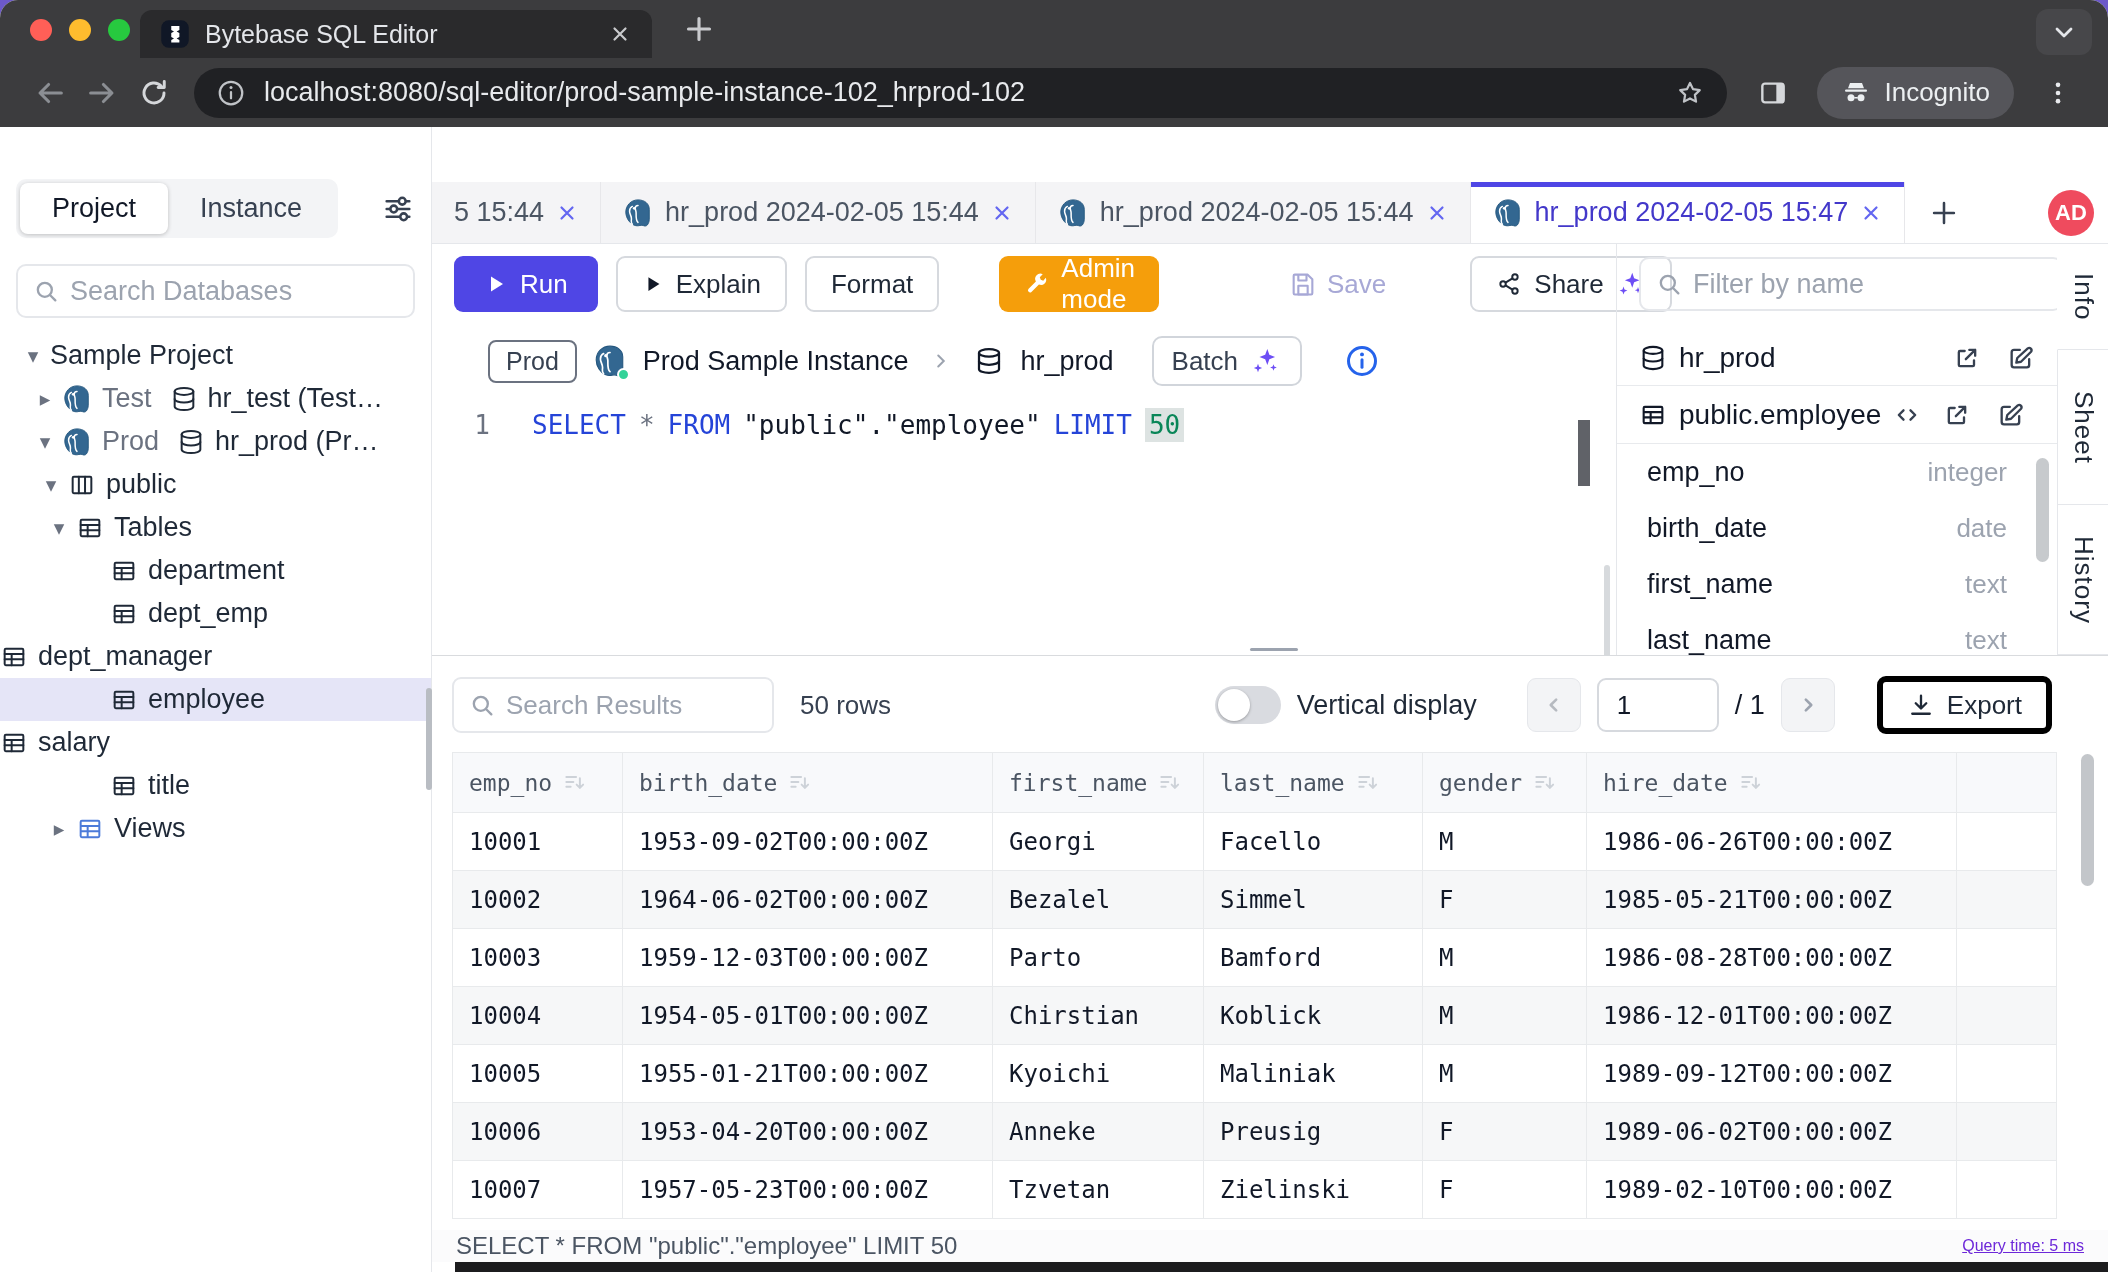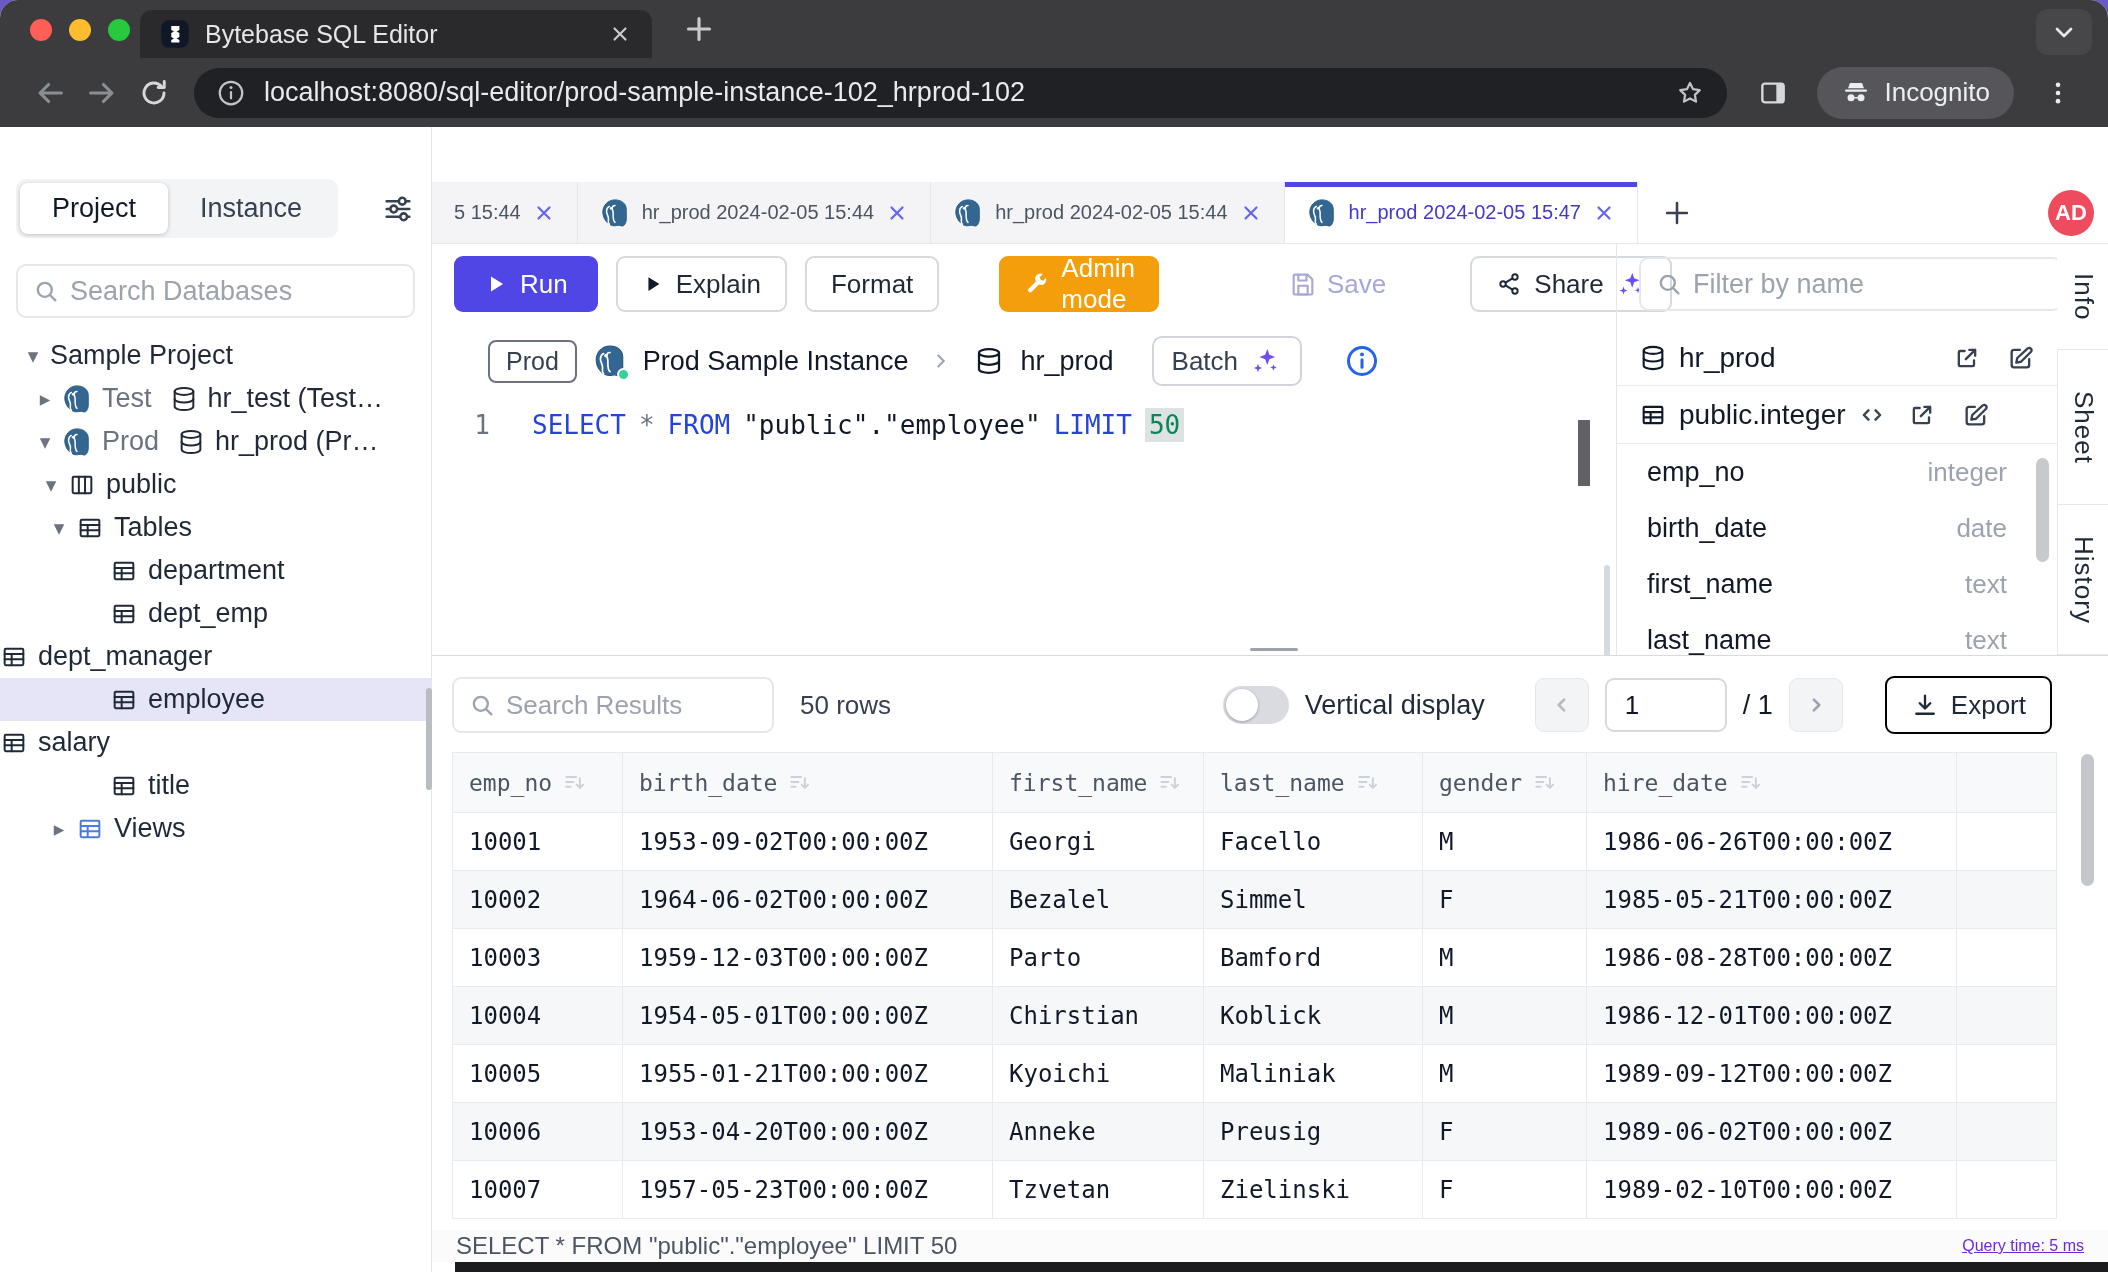--- a/index.html
+++ b/index.html
@@ -47,21 +47,21 @@
   .tree-row.sel { background:#e5e5f7; }
   .tree-exp { width:34px; text-align:center; color:#6b7280; font-size:21px; flex:0 0 34px; }
   .tree-ic { margin-right:10px; flex:0 0 auto; }
   .t-gray { color:#6b7280; margin-right:18px; }
   .t-dark { color:#1f2937; margin-right:10px; }
 
   
   #etabs { position:absolute; left:432px; top:55px; right:0; height:62px; border-bottom:1px solid #e5e7eb;
     display:flex; align-items:stretch; }
   .etab { display:flex; align-items:center; gap:12px; padding:0 22px; background:#f4f4f6; color:#4b5563;
-    font-size:20px; border-right:1px solid #e7e7ea; white-space:nowrap; position:relative; }
+    font-size:27px; border-right:1px solid #e7e7ea; white-space:nowrap; position:relative; }
   .etab .closex { color:#6366f1; }
   .etab.active { background:#fff; color:#4338ca; }
   .etab.active::before { content:""; position:absolute; left:0; top:0; right:0; height:5px; background:#4f46e5; }
   .strip-plus { display:flex; align-items:center; padding:0 22px; color:#374151; }
   .avatar { width:46px; height:46px; border-radius:50%; background:#ef4b5e; color:#fff; font-size:22px;
     font-weight:bold; display:flex; align-items:center; justify-content:center; align-self:center; margin-right:14px; }
 
   
   #toolbar { position:absolute; left:432px; top:117px; width:1184px; height:80px; display:flex; align-items:center;
     padding-left:22px; }
@@ -139,21 +139,21 @@
   .toggle { width:66px; height:38px; border-radius:19px; background:#d9dbe0; position:relative; }
   .toggle .knob { position:absolute; left:3px; top:3px; width:32px; height:32px; border-radius:50%; background:#fff;
     box-shadow:0 1px 3px rgba(0,0,0,.3); }
   .toggle-label { font-size:27px; color:#1f2937; }
   .pag-group { display:flex; align-items:center; gap:16px; margin-left:50px; }
   .pag-btn { width:54px; height:54px; background:#f3f4f6; border:1px solid #e5e7eb; border-radius:9px;
     display:flex; align-items:center; justify-content:center; color:#9ca3af; }
   .page-input { width:122px; height:54px; border:2px solid #d6d9de; border-radius:9px; font-size:26px;
     padding-left:18px; color:#111827; }
   .pag-total { font-size:27px; color:#111827; }
-  .btn-export { border:2px solid #000000; background:#fff; color:#1f2937; margin-left:42px; height:58px; }
+  .btn-export { border:6px solid #000000; background:#fff; color:#1f2937; margin-left:42px; height:58px; }
 
   table.rtable { border-collapse:collapse; table-layout:fixed; width:1604px; }
   .rtable th, .rtable td { border-right:1px solid #e8eaec; border-bottom:1px solid #e8eaec;
     font-family:"DejaVu Sans Mono", monospace; text-align:left; padding-left:16px; white-space:nowrap; overflow:hidden; }
   .rtable thead th { height:60px; background:#f8f9fb; color:#4b5563; font-weight:normal; font-size:23px;
     border-top:1px solid #e8eaec; }
   .rtable td { height:58px; color:#111827; font-size:24px; }
   .rtable tbody tr:nth-child(even) td { background:#f6f7f8; }
   .rtable th:first-child, .rtable td:first-child { border-left:1px solid #e8eaec; }
   .th-inner { display:flex; align-items:center; gap:10px; }
@@ -626,21 +626,21 @@
             </svg>
         </span>
       </div>
       <div class="rp-row rp-row2">
         <span>
           <svg width="28" height="28" viewBox="0 0 24 24" fill="none" stroke="#111827" stroke-width="1.8">
               <rect x="4" y="5" width="16" height="14" rx="1"></rect>
               <path d="M4 9.5h16M4 14h16M10 9.5V19"></path>
             </svg>
         </span>
-        <span class="rp-name clip">public.integer</span>
+        <span class="rp-name clip">public.employee</span>
         <span class="rp-ic">
           <svg width="28" height="28" viewBox="0 0 24 24" fill="none" stroke="#374151" stroke-width="2" stroke-linecap="round" stroke-linejoin="round">
               <path d="M9 8l-4 4 4 4M15 8l4 4-4 4"></path>
             </svg>
         </span>
         <span class="rp-ic" style="margin-left:10px">
           <svg width="28" height="28" viewBox="0 0 24 24" fill="none" stroke="#374151" stroke-width="2" stroke-linecap="round" stroke-linejoin="round">
               <path d="M14 5h5v5M19 5l-8 8M10 6H6a1 1 0 0 0-1 1v11a1 1 0 0 0 1 1h11a1 1 0 0 0 1-1v-4"></path>
             </svg>
         </span>

